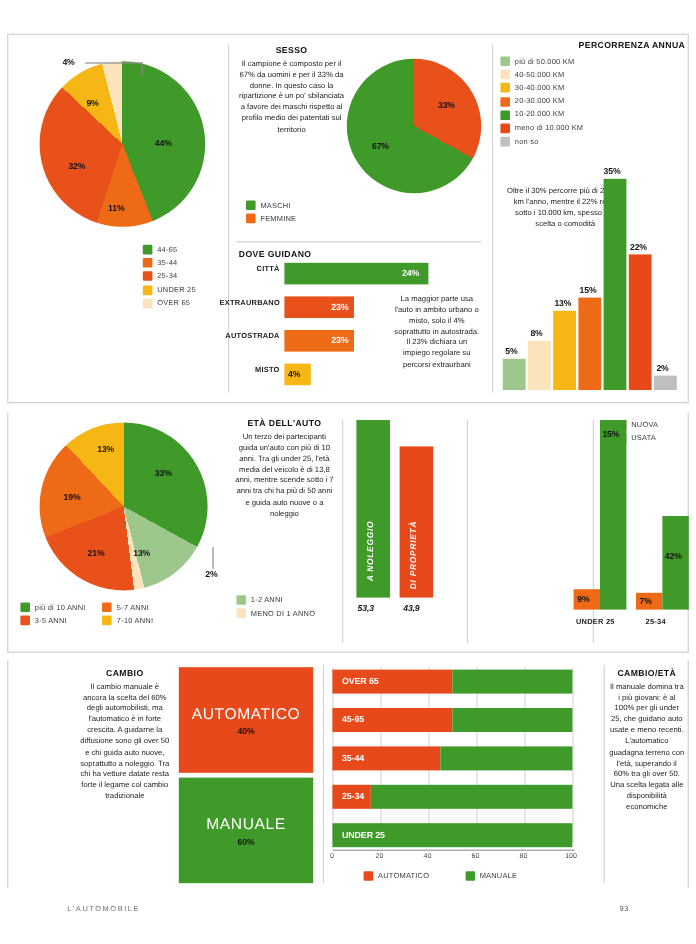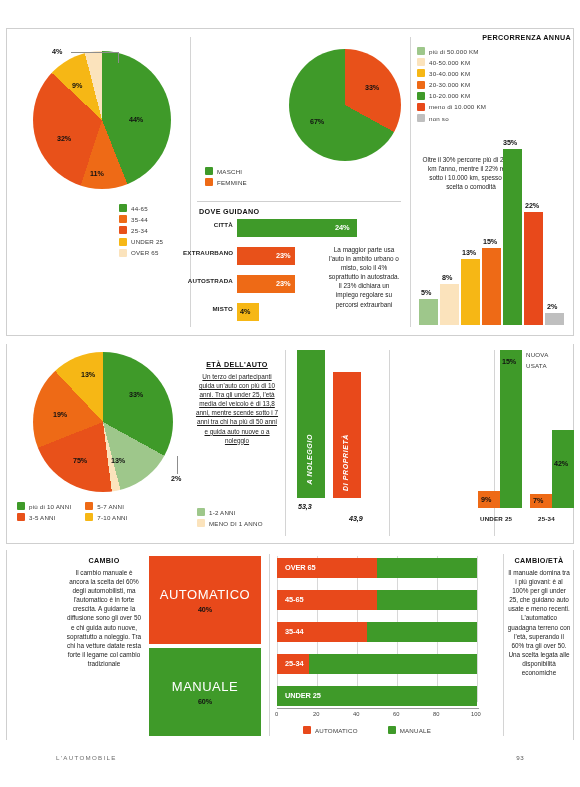--- a/index.html
+++ b/index.html
@@ -107,20 +107,24 @@
           <span class="sw" style="background:#fbe3bc"></span>
           <span class="legend-lbl">OVER 65</span>
         </div>
       </div>
     </div>
 
     <div class="rule-v" style="left:183px;top:8px;height:290px;"></div>
 
     <div style="position:absolute;left:190px;top:4px;width:210px;height:298px;">
 
+      <div style="position:absolute;left:2px;top:4px;width:88px;">
+        <div class="sect-title">SESSO</div>
+        <div class="blurb">Il campione è composto per il 67% da uomini e per il 33% da donne. In questo caso la ripartizione è un po' sbilanciata a favore dei maschi rispetto al profilo medio dei patentati sul territorio</div>
+      </div>
 
       <div style="position:absolute;left:8px;top:134px;">
         <div class="legend-row">
           <span class="sw" style="background:#3f9a29"></span>
           <span class="legend-lbl">MASCHI</span>
         </div>
         <div class="legend-row">
           <span class="sw" style="background:#ee6a16"></span>
           <span class="legend-lbl">FEMMINE</span>
         </div>
@@ -232,21 +236,21 @@
                     #3f9a29 0deg 118.8deg,
                     #9ec78b 118.8deg 165.6deg,
                     #fbe3bc 165.6deg 172.8deg,
                     #e8511a 172.8deg 248.4deg,
                     #ee6a16 248.4deg 316.8deg,
                     #f6b715 316.8deg 360deg);"></div>
       <div class="pct" style="position:absolute;left:118px;top:44px;">33%</div>
       <div class="pct" style="position:absolute;left:100px;top:110px;">13%</div>
       <div class="pct" style="position:absolute;left:160px;top:128px;">2%</div>
       <div style="position:absolute;left:166px;top:110px;width:1px;height:18px;background:#8d8d8d;"></div>
-      <div class="pct" style="position:absolute;left:62px;top:110px;">75%</div>
+      <div class="pct" style="position:absolute;left:62px;top:110px;">21%</div>
       <div class="pct" style="position:absolute;left:42px;top:64px;">19%</div>
       <div class="pct" style="position:absolute;left:70px;top:24px;">13%</div>
 
       <div style="position:absolute;left:6px;top:156px;display:flex;gap:14px;">
         <div>
           <div class="legend-row">
             <span class="sw" style="background:#3f9a29"></span>
             <span class="legend-lbl">più di 10 ANNI</span>
           </div>
           <div class="legend-row">
@@ -260,21 +264,21 @@
             <span class="legend-lbl">5-7 ANNI</span>
           </div>
           <div class="legend-row">
             <span class="sw" style="background:#f6b715"></span>
             <span class="legend-lbl">7-10 ANNI</span>
           </div>
         </div>
       </div>
     </div>
 
-    <div style="position:absolute;left:188px;top:16px;width:84px;height:192px;text-decoration:underline;">
+    <div style="position:absolute;left:188px;top:4px;width:84px;height:192px;">
       <div class="sect-title">ETÀ DELL'AUTO</div>
       <div class="blurb">Un terzo dei partecipanti guida un'auto con più di 10 anni. Tra gli under 25, l'età media del veicolo è di 13,8 anni, mentre scende sotto i 7 anni tra chi ha più di 50 anni e guida auto nuove o a noleggio</div>
       <div style="position:absolute;left:2px;top:148px;">
         <div class="legend-row">
           <span class="sw" style="background:#9ec78b"></span>
           <span class="legend-lbl">1-2 ANNI</span>
         </div>
         <div class="legend-row">
           <span class="sw" style="background:#fbe3bc"></span>
           <span class="legend-lbl">MENO DI 1 ANNO</span>
@@ -284,21 +288,21 @@
 
     <div class="rule-v" style="left:278px;top:6px;height:186px;"></div>
 
     <div style="position:absolute;left:286px;top:2px;width:106px;height:196px;font-style:italic;">
       <div style="position:absolute;left:4px;top:4px;width:28px;height:148px;background:#3f9a29;"></div>
       <div class="vlabel" style="position:absolute;left:13px;top:88px;">A NOLEGGIO</div>
       <div class="pct" style="position:absolute;left:5px;top:156px;">53,3</div>
 
       <div style="position:absolute;left:40px;top:26px;width:28px;height:126px;background:#e8491b;"></div>
       <div class="vlabel" style="position:absolute;left:49px;top:88px;">DI PROPRIETÀ</div>
-      <div class="pct" style="position:absolute;left:56px;top:156px;margin-top:12px;">43,9</div>
+      <div class="pct" style="position:absolute;left:43px;top:156px;">43,9</div>
     </div>
 
 
     <div class="rule-v" style="left:382px;top:6px;height:186px;"></div>
     <div class="rule-v" style="left:487px;top:6px;height:186px;"></div>
 
     <div style="position:absolute;left:378px;top:4px;width:86px;">
     </div>
     <div style="position:absolute;left:380px;top:4px;width:84px;">
     </div>

